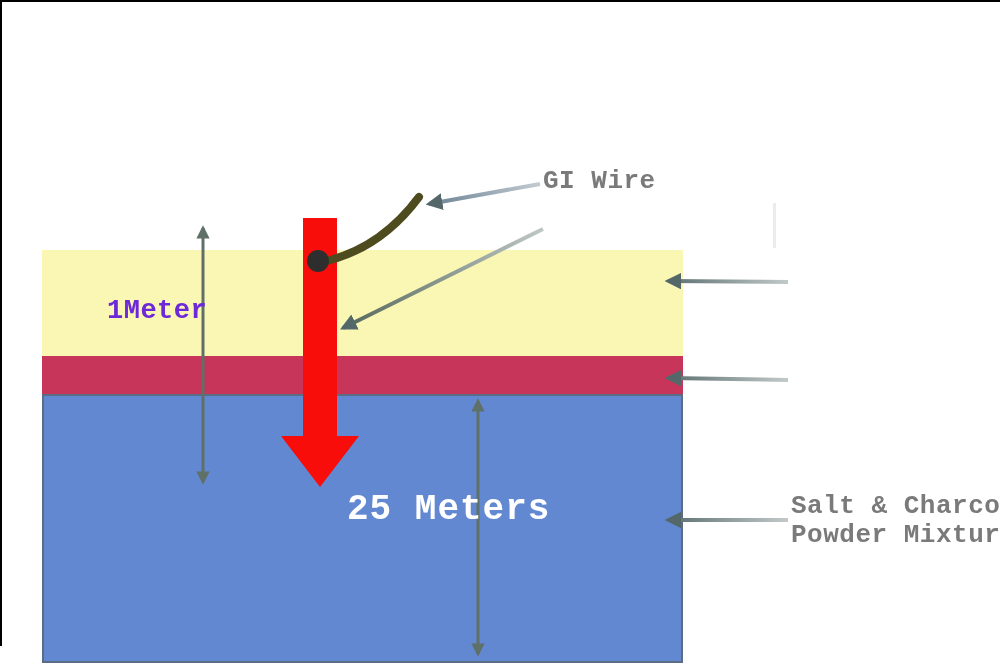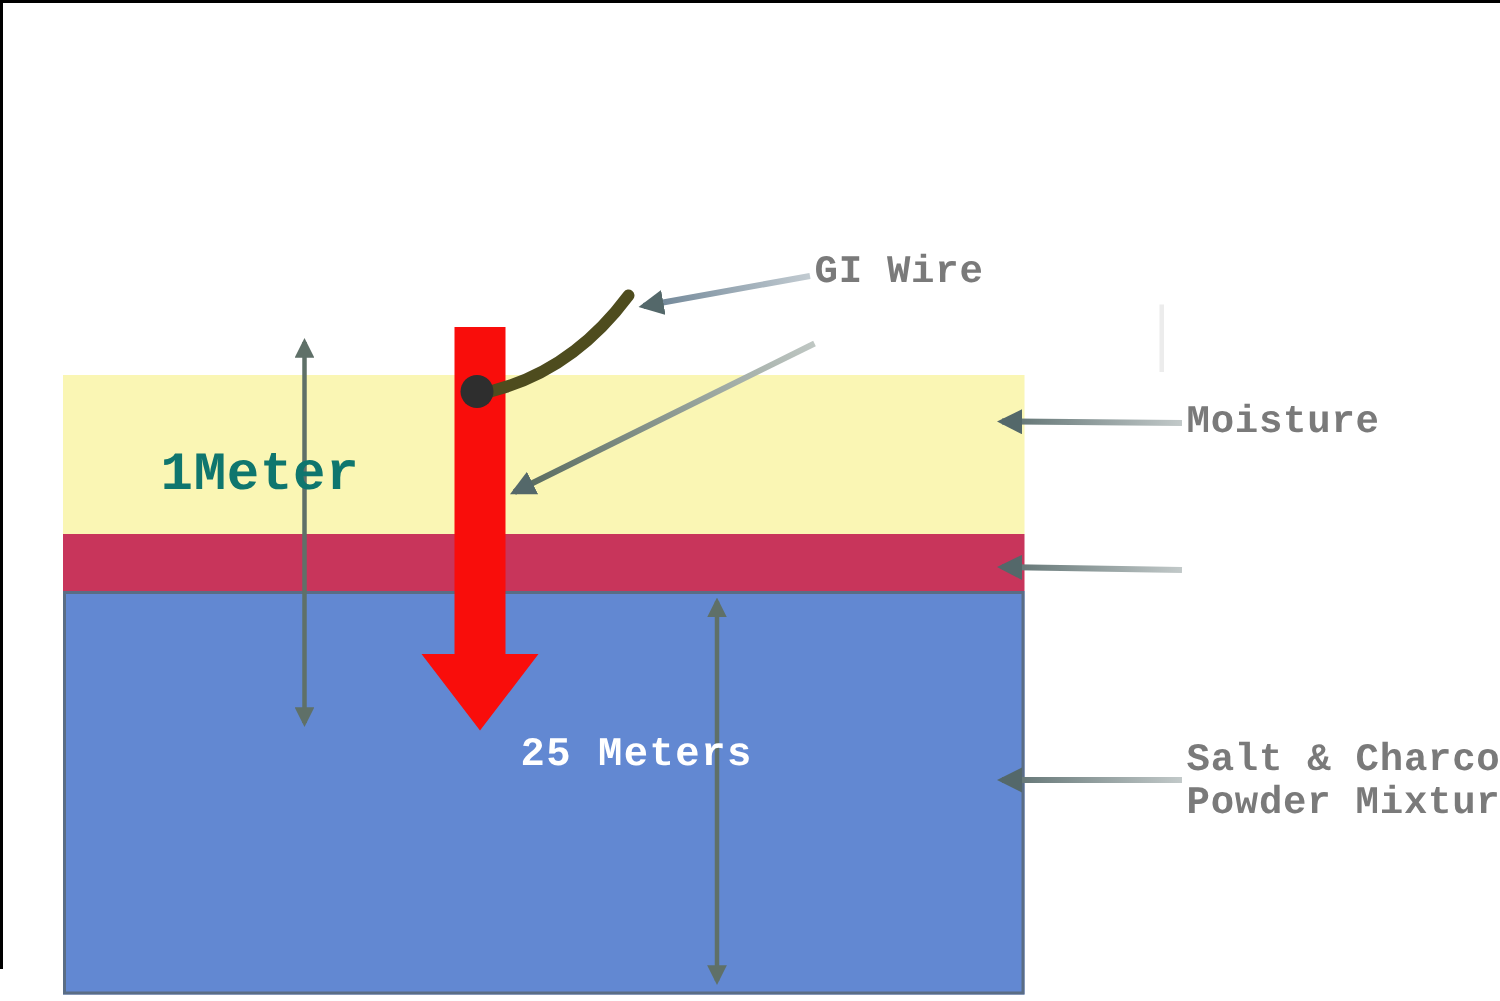--- a/index.html
+++ b/index.html
@@ -18,22 +18,22 @@
   svg.overlay{position:absolute;left:0;top:0;width:1000px;height:667px;}
   .lbl{
     position:absolute;font-weight:bold;font-size:26px;color:#7a7a7a;
     line-height:1.1;white-space:nowrap;letter-spacing:0.5px;
   }
   #lbl-gi-wire{left:543px;top:167px;}
   #lbl-electrode{left:545px;top:211px;}
   #lbl-moisture{left:791px;top:267px;}
   #lbl-ground-level{left:791px;top:365px;}
   #lbl-salt{left:791px;top:492px;line-height:29px;}
-  #lbl-1meter{left:107px;top:297px;font-size:36px;color:#0f766e;}
-  #lbl-25meters{left:347px;top:490px;font-size:27px;color:#ffffff;letter-spacing:1px;}
+  #lbl-1meter{left:107px;top:297px;font-size:27px;color:#6d28d9;}
+  #lbl-25meters{left:347px;top:490px;font-size:36px;color:#ffffff;letter-spacing:1px;}
 </style>
 </head>
 <body>
 
 <div id="stage">
 
   <div id="edge-top" class="edge"></div>
   <div id="edge-left" class="edge"></div>
 
   <div id="layer-moisture" class="layer" style="background-color: rgb(250, 246, 180);"></div>
@@ -73,21 +73,20 @@
     <line x1="543" y1="229" x2="343" y2="328" stroke="url(#g-el)" stroke-width="4" marker-end="url(#ah-leader)"></line>
     <line x1="788" y1="282" x2="668" y2="281" stroke="url(#g-h)" stroke-width="4" marker-end="url(#ah-leader)"></line>
     <line x1="788" y1="380" x2="668" y2="378" stroke="url(#g-h)" stroke-width="4" marker-end="url(#ah-leader)"></line>
     <line x1="788" y1="520" x2="668" y2="520" stroke="url(#g-h)" stroke-width="4" marker-end="url(#ah-leader)"></line>
 
     <line x1="203" y1="228" x2="203" y2="482" stroke-width="3" marker-start="url(#ah-measure)" marker-end="url(#ah-measure)" stroke="#5F7068"></line>
     <line x1="478" y1="401" x2="478" y2="654" stroke-width="3" marker-start="url(#ah-measure)" marker-end="url(#ah-measure)" stroke="#5F7068"></line>
   </svg>
 
   <div id="lbl-gi-wire" class="lbl">GI Wire</div>
-  <div id="lbl-moisture" class="lbl">Moisture</div>
   <div id="lbl-salt" class="lbl">
     <div>Salt &amp; Charcoal</div>
     <div>Powder Mixture</div>
   </div>
   <div id="lbl-1meter" class="lbl">1Meter</div>
   <div id="lbl-25meters" class="lbl">25 Meters</div>
 
 </div>
 
 </body></html>

